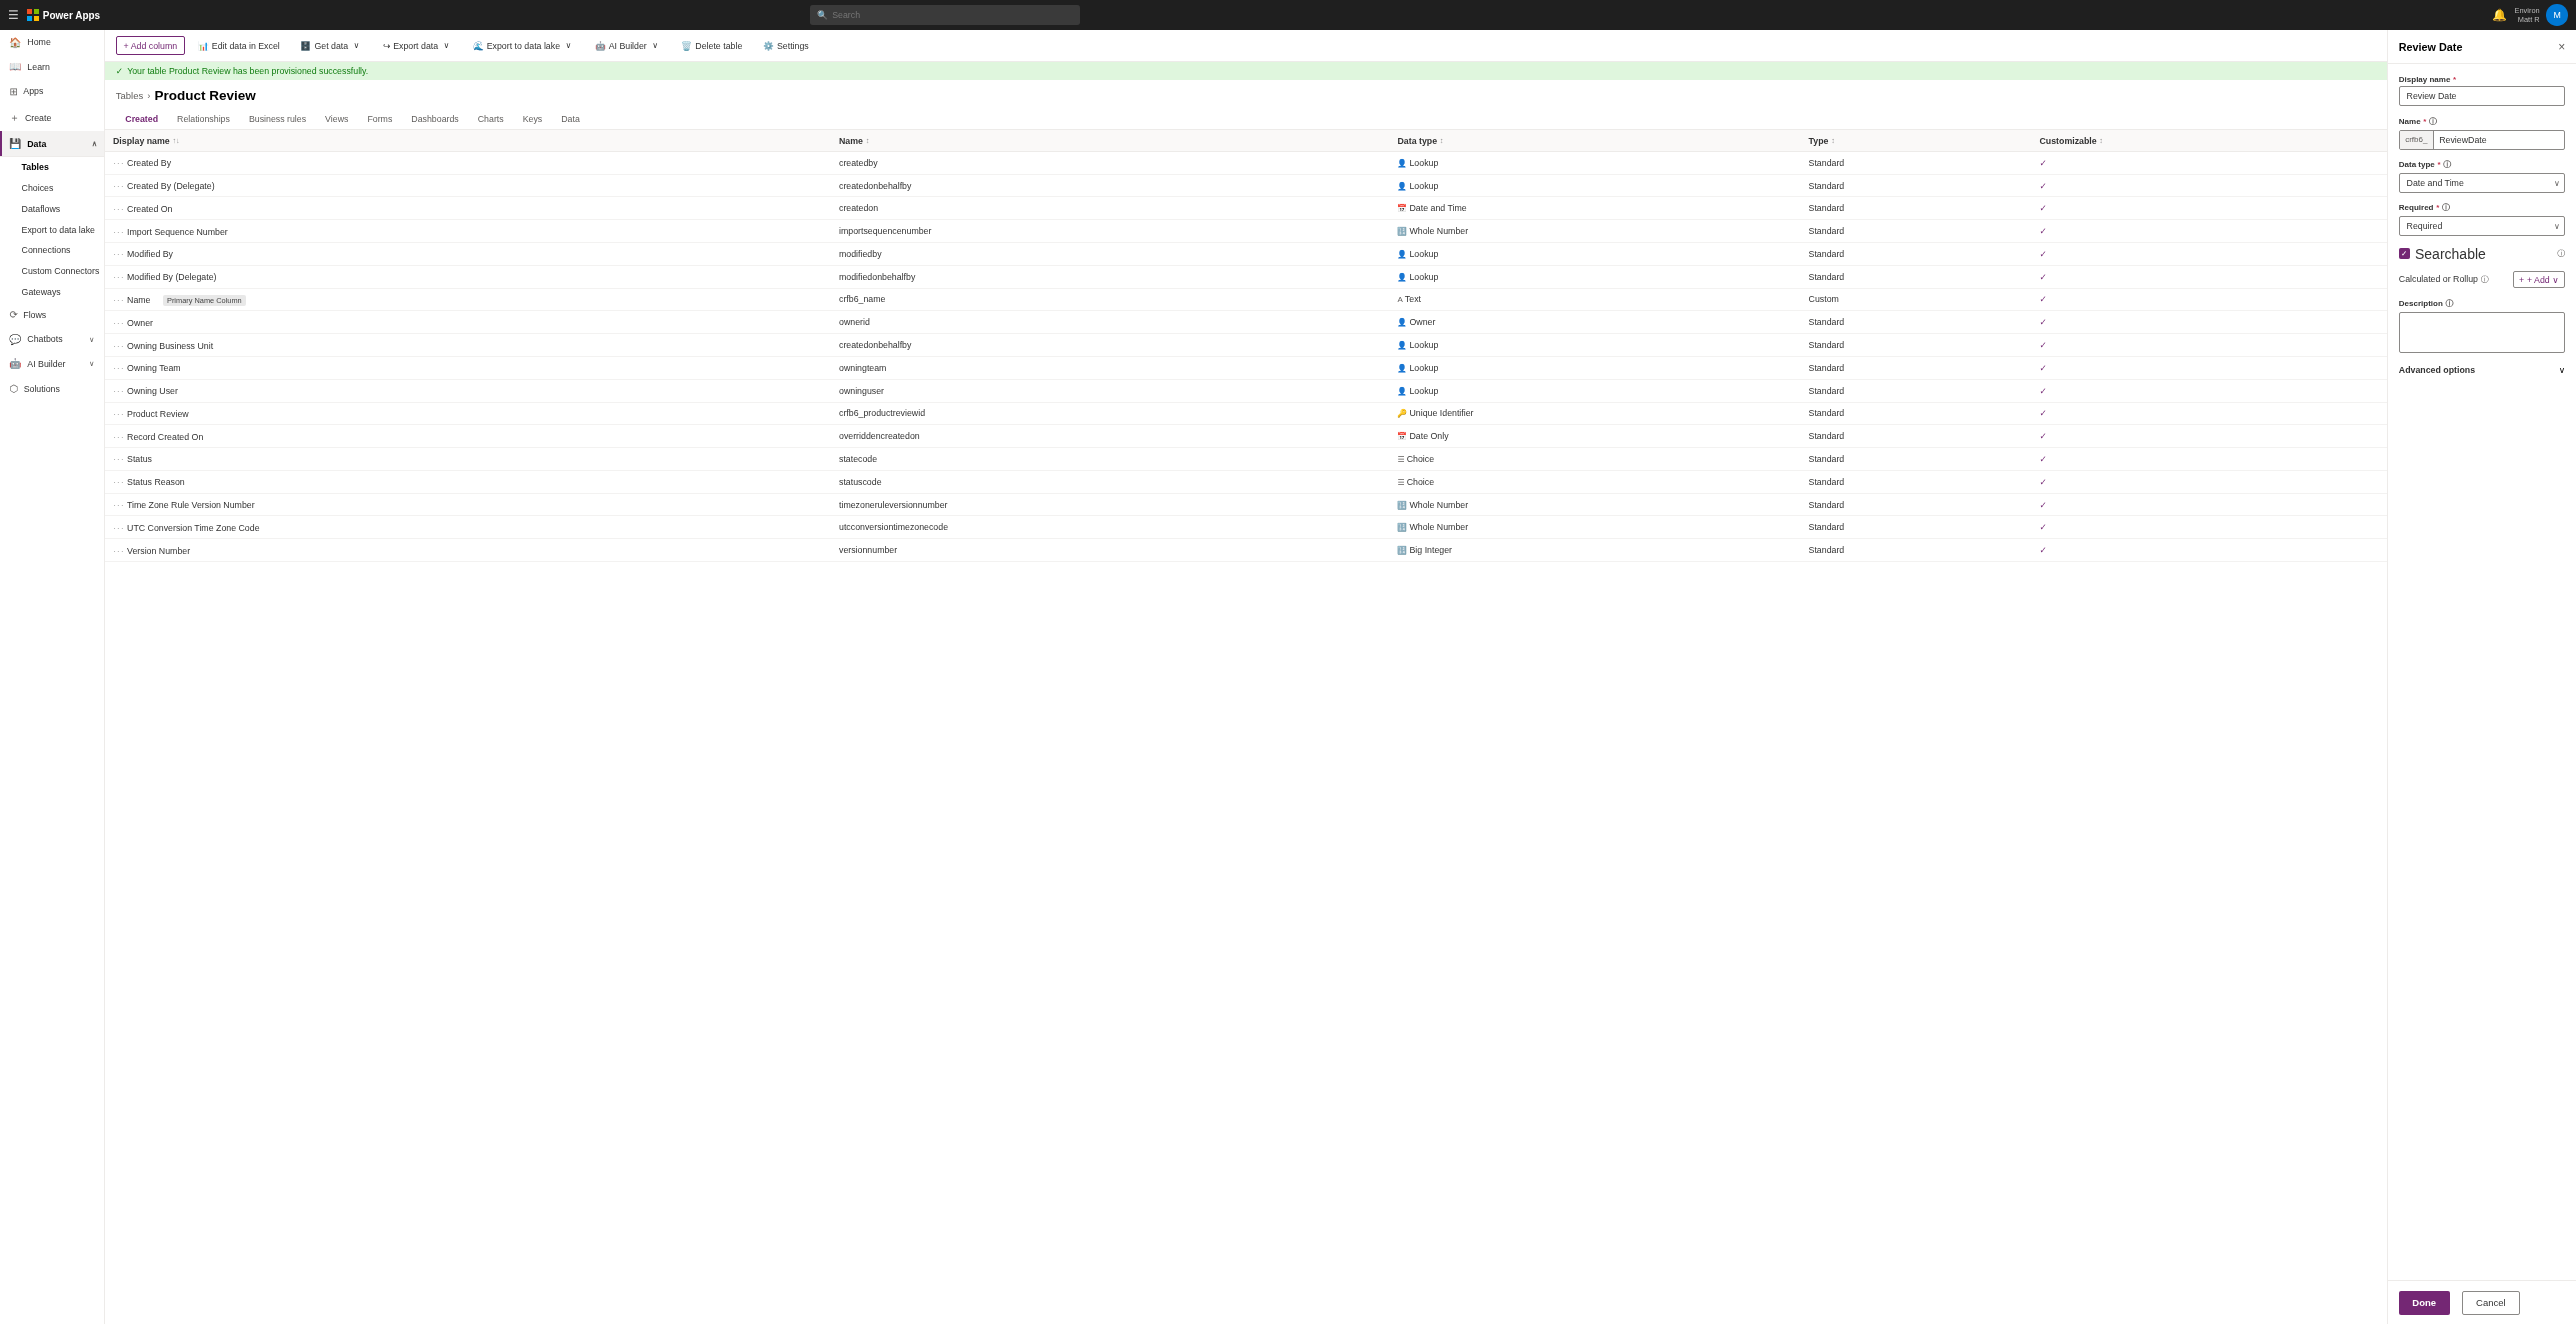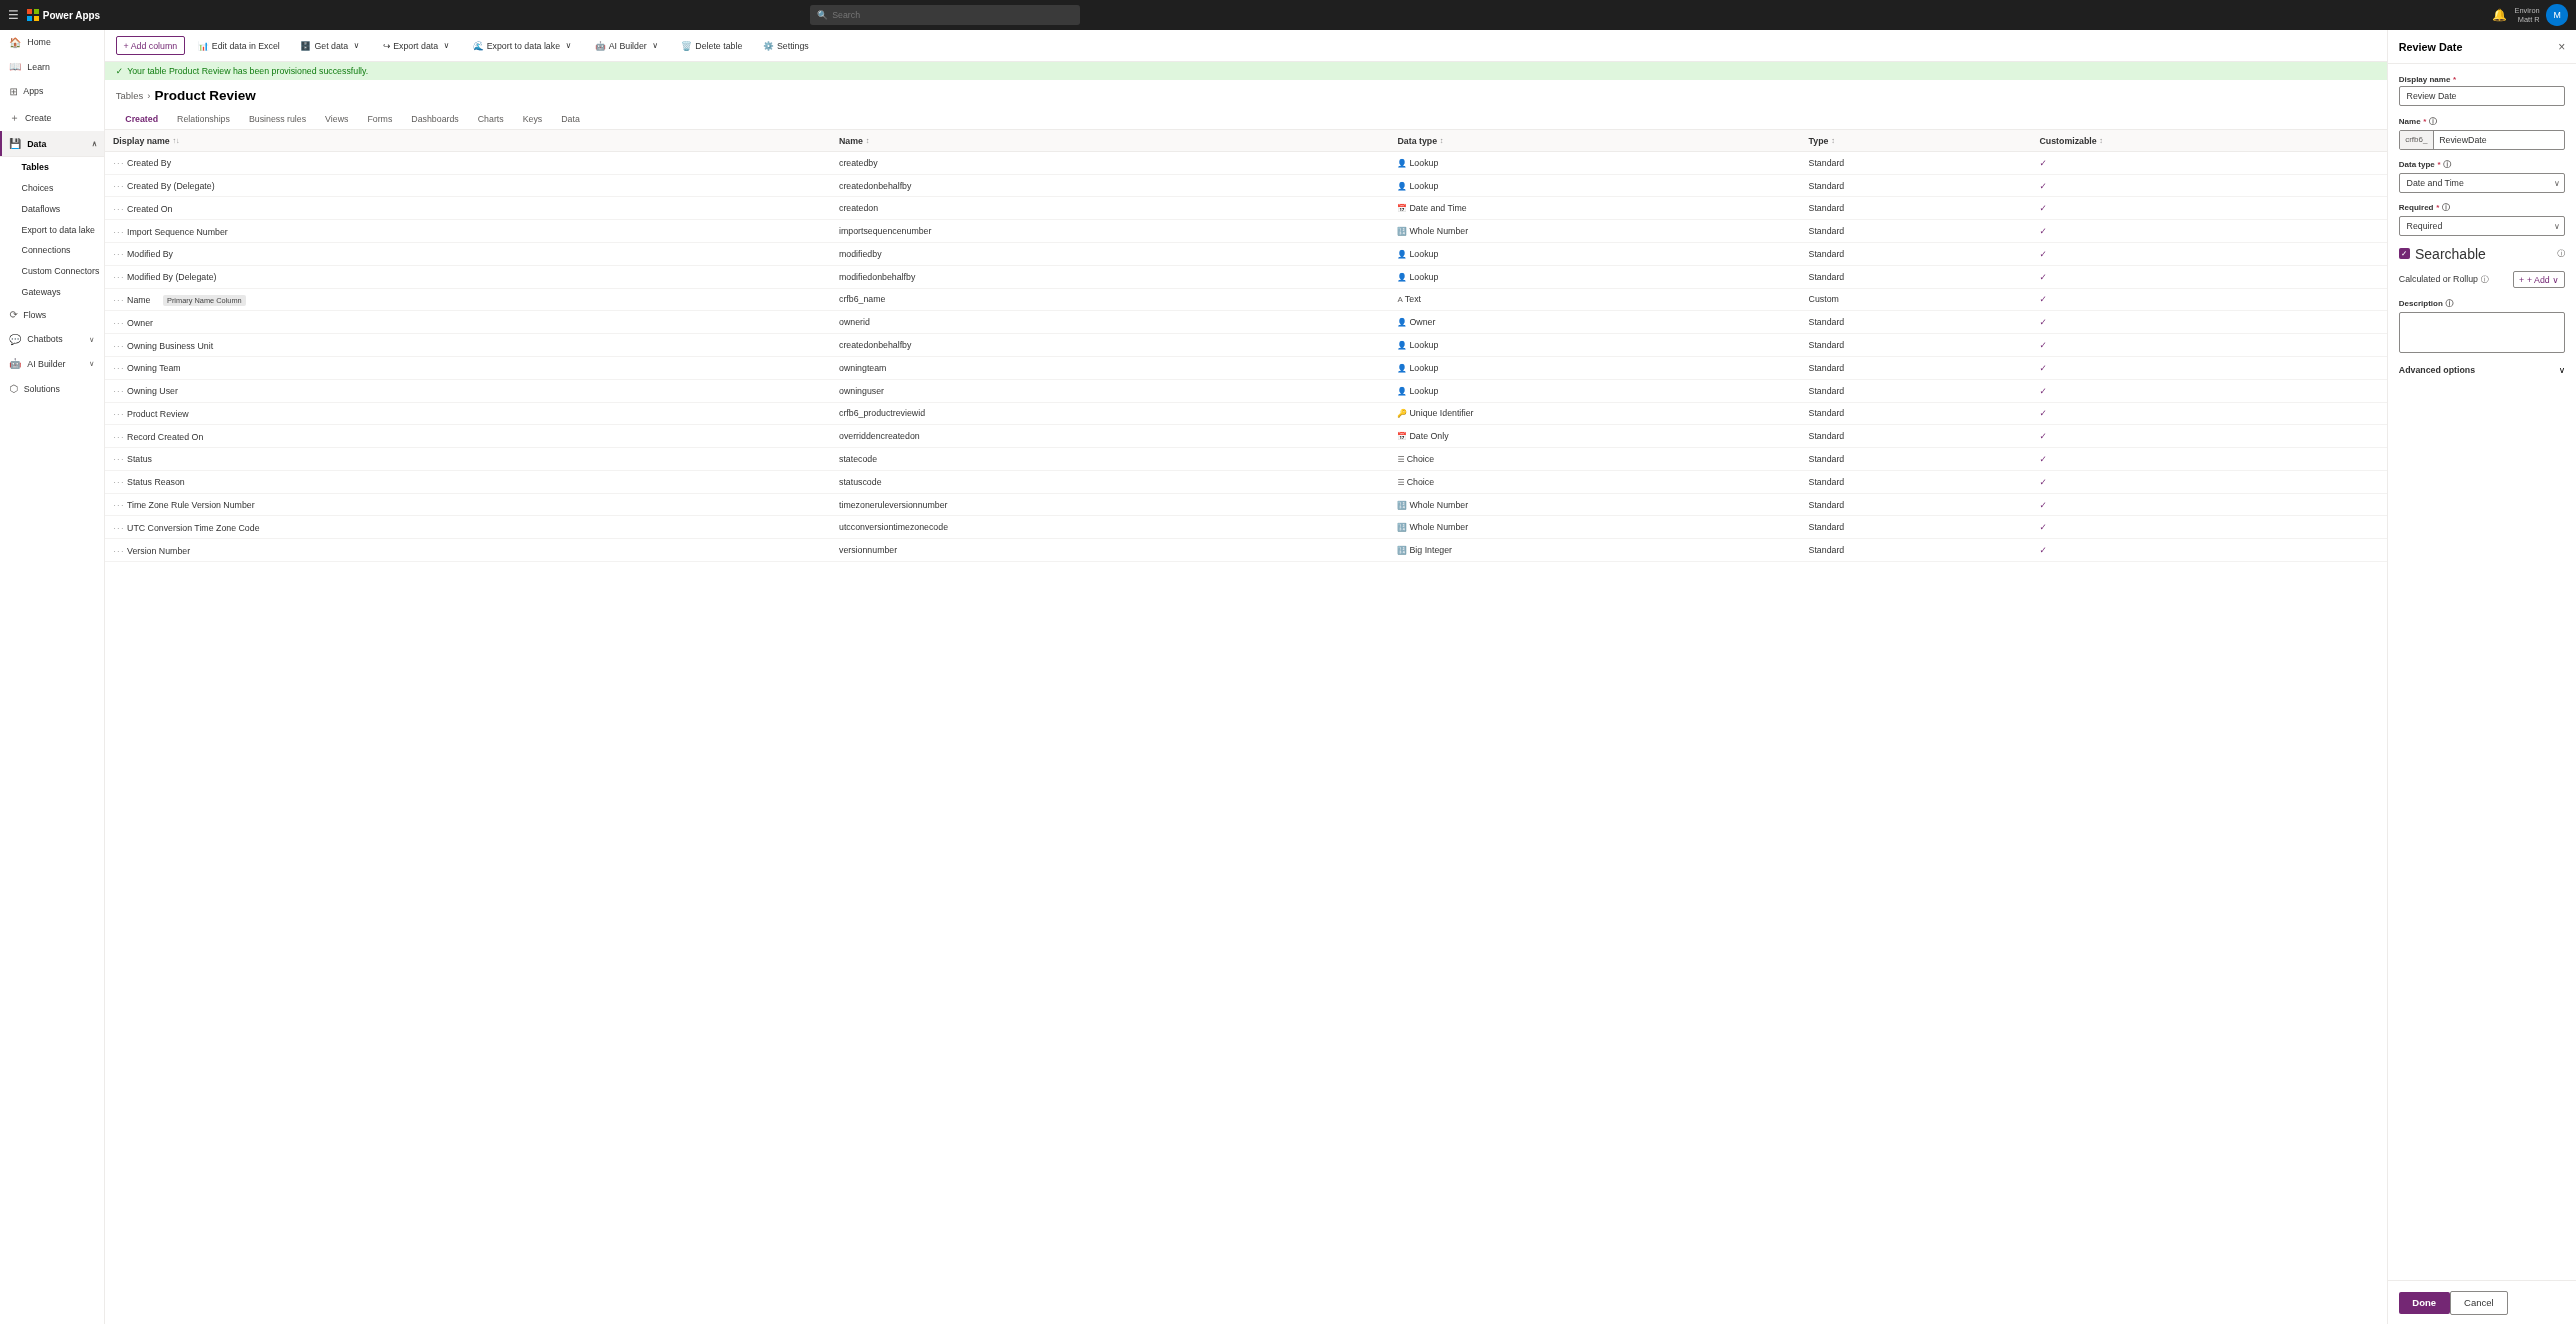--- a/index.html
+++ b/index.html
@@ -148,21 +148,21 @@
     .checkbox-row { display: flex; align-items: center; gap: 5.4px; }
     .checkbox-box { width: 10.8px; height: 10.8px; background: #742774; border: 1px solid #742774; border-radius: 1.4px; display: flex; align-items: center; justify-content: center; cursor: pointer; }
     .checkbox-box .check-mark { color: #fff; font-size: 7.4px; }
     .checkbox-label { font-size: 14px; color: #333; }
     .calc-row { display: flex; align-items: center; justify-content: space-between; }
     .calc-label { font-size: 8.8px; color: #333; display: flex; align-items: flex-start; gap: 2.7px; }
     .add-btn { display: flex; align-items: center; gap: 2.7px; color: #742774; font-size: 8.8px; cursor: pointer; border: 0.7px solid #8a8886; border-radius: 2px; padding: 2.7px 5.4px; background: #fff; }
     .desc-textarea { border: 0.7px solid #8a8886; border-radius: 2px; padding: 5.4px; font-size: 8.8px; color: #333; height: 41px; resize: none; width: 100%; outline: none; }
     .adv-options-row { display: flex; align-items: center; justify-content: space-between; cursor: pointer; padding: 2.7px 0; }
     .adv-label { font-size: 8.8px; color: #333; font-weight: 600; }
-    .panel-footer { display: flex; gap: 0; padding: 9.5px 10.8px; border-top: 0.7px solid #edebe9; margin-top: auto; align-items: center; }
+    .panel-footer { display: flex; gap: 12px; padding: 9.5px 10.8px; border-top: 0.7px solid #edebe9; margin-top: auto; }
     .btn-primary { background: #742774; color: #fff; border: none; border-radius: 2px; padding: 5.4px 13.5px; font-size: 9.5px; cursor: pointer; font-weight: 600; }
     .btn-secondary { background: #fff; color: #333; border: 0.7px solid #8a8886; border-radius: 2px; padding: 5.4px 13.5px; font-size: 9.5px; cursor: pointer; }
   </style>
 </head>
 <body>
 
 <div class="top-nav">
   <span style="font-size:12px; cursor:pointer; color:#ccc;">☰</span>
   <div class="ms-logo">
     <div class="ms-grid">

